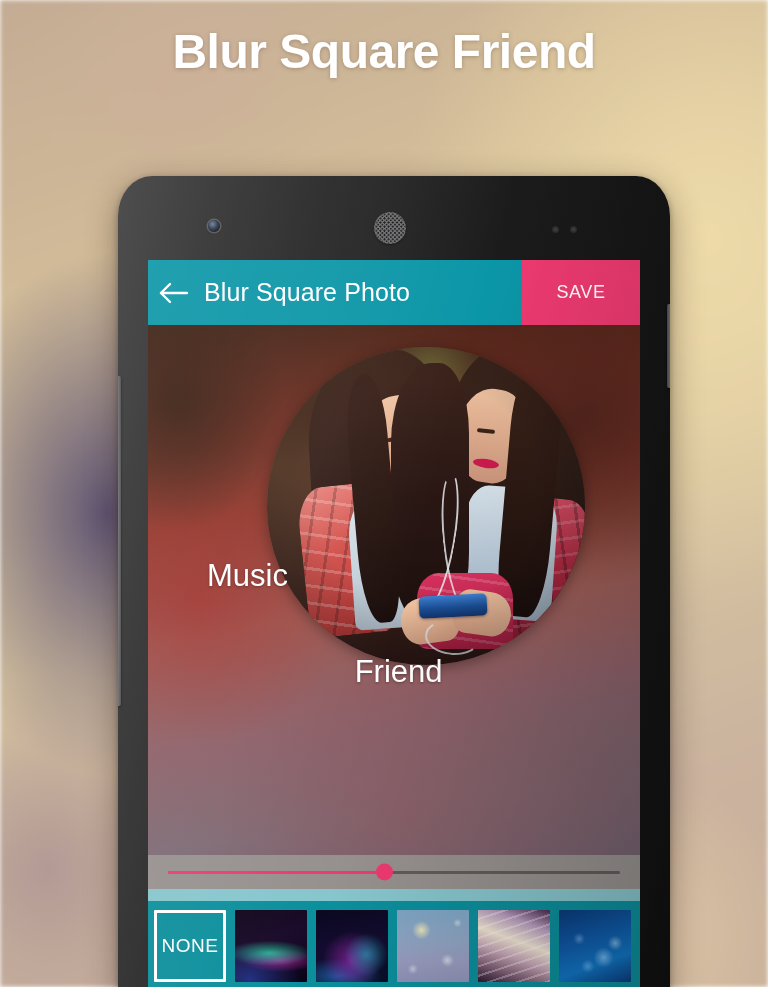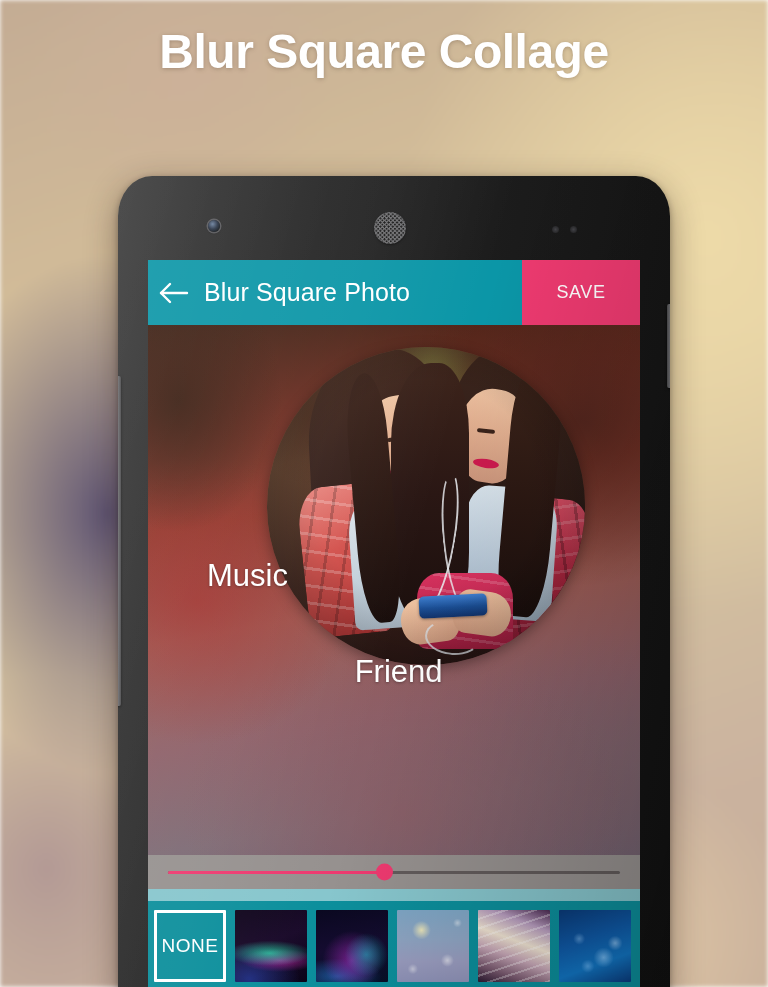--- a/index.html
+++ b/index.html
@@ -395,21 +395,21 @@
       radial-gradient(circle 9px at 40% 78%, rgba(120,190,250,0.6) 0%, rgba(120,190,250,0) 74%),
       radial-gradient(circle 8px at 28% 40%, rgba(160,210,255,0.45) 0%, rgba(160,210,255,0) 74%),
       linear-gradient(160deg, #0a3a78 0%, #0f5aa8 40%, #1276c4 70%, #0a3d80 100%);
   }
 </style>
 </head>
 <body>
 
 <div id="bg"></div>
 
-<div id="hero-title">Blur Square Collage</div>
+<div id="hero-title">Blur Square Friend</div>
 
 <div id="phone">
 
   <div id="front-camera"></div>
   <div id="earpiece-speaker"></div>
   <div class="sensor-dot" id="sensor-dot-1"></div>
   <div class="sensor-dot" id="sensor-dot-2"></div>
   <div id="power-button"></div>
   <div id="volume-rocker"></div>
 

